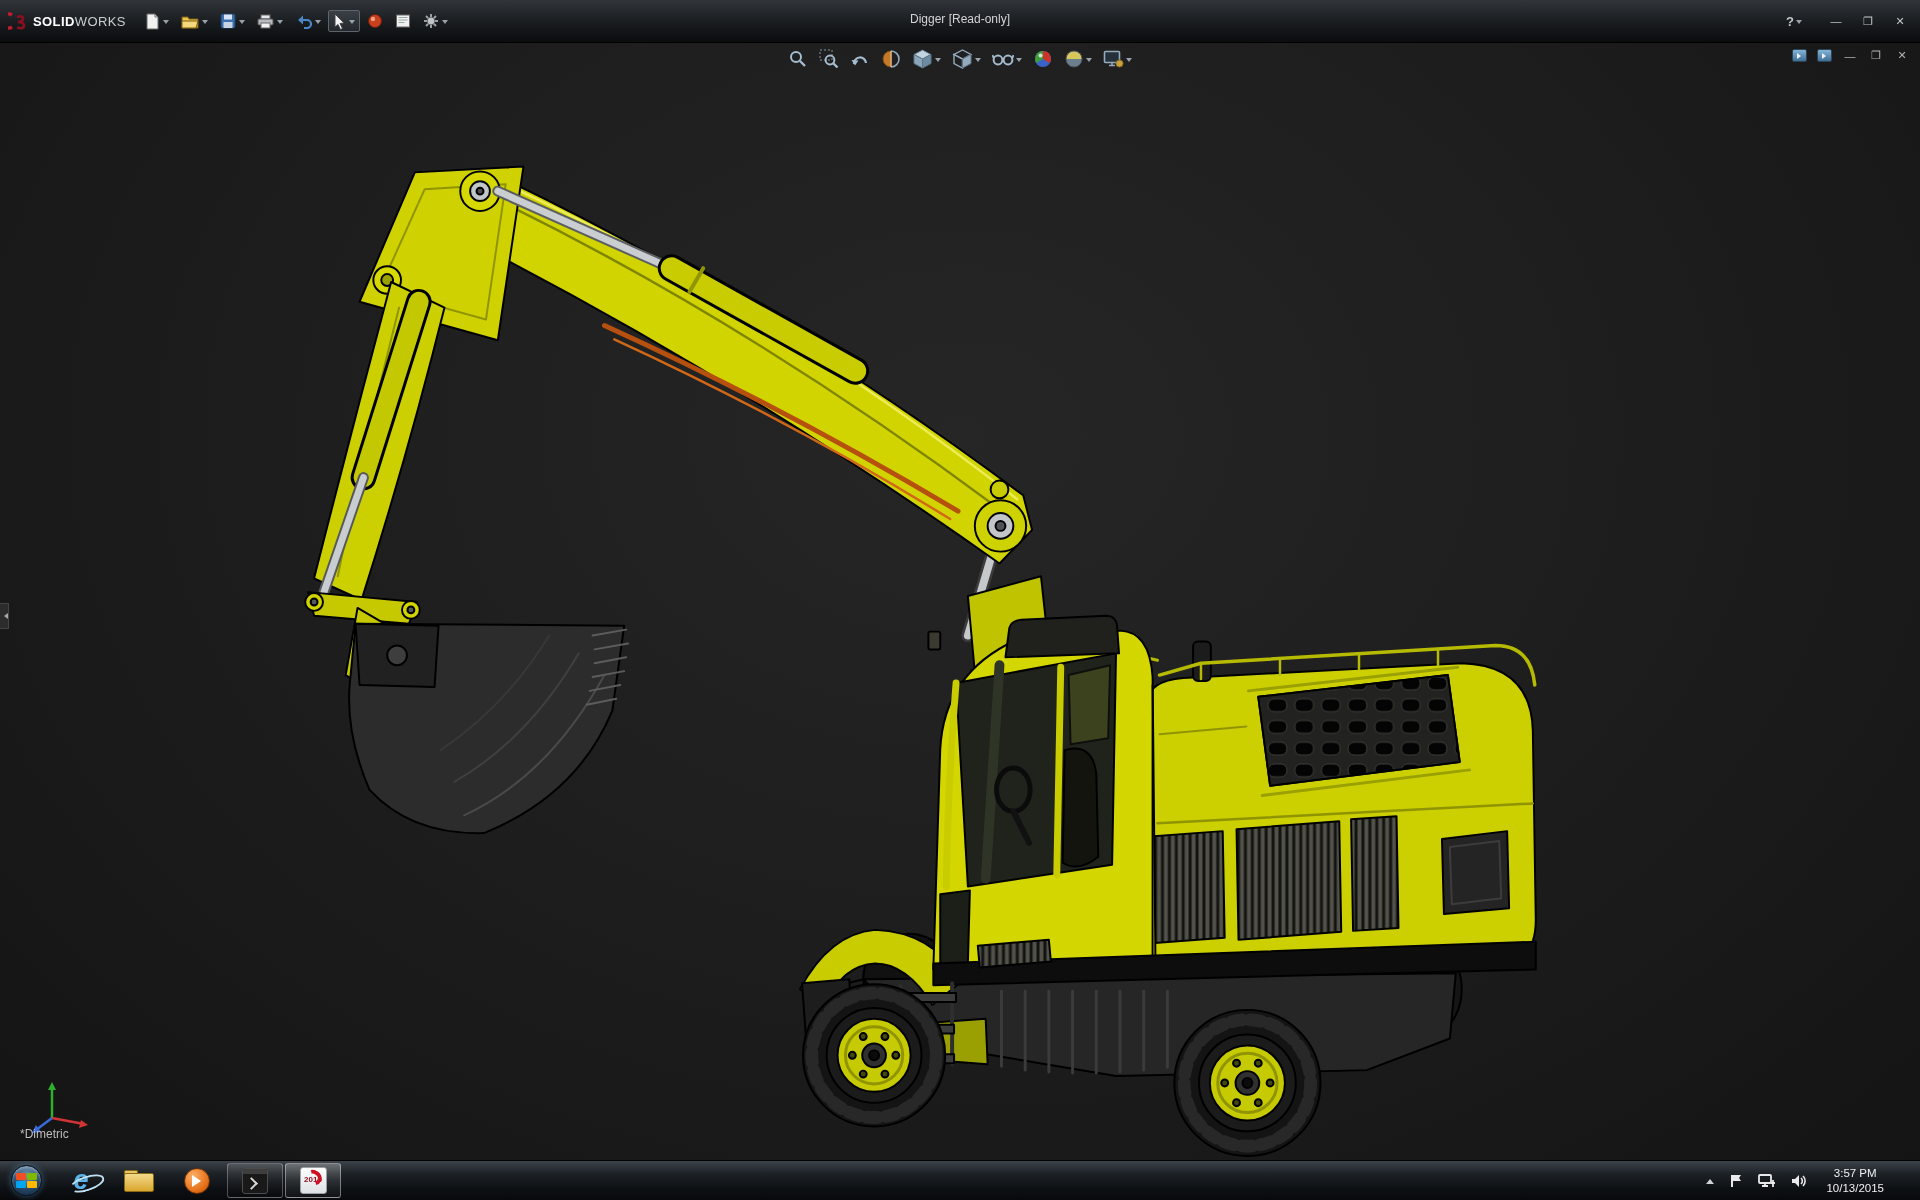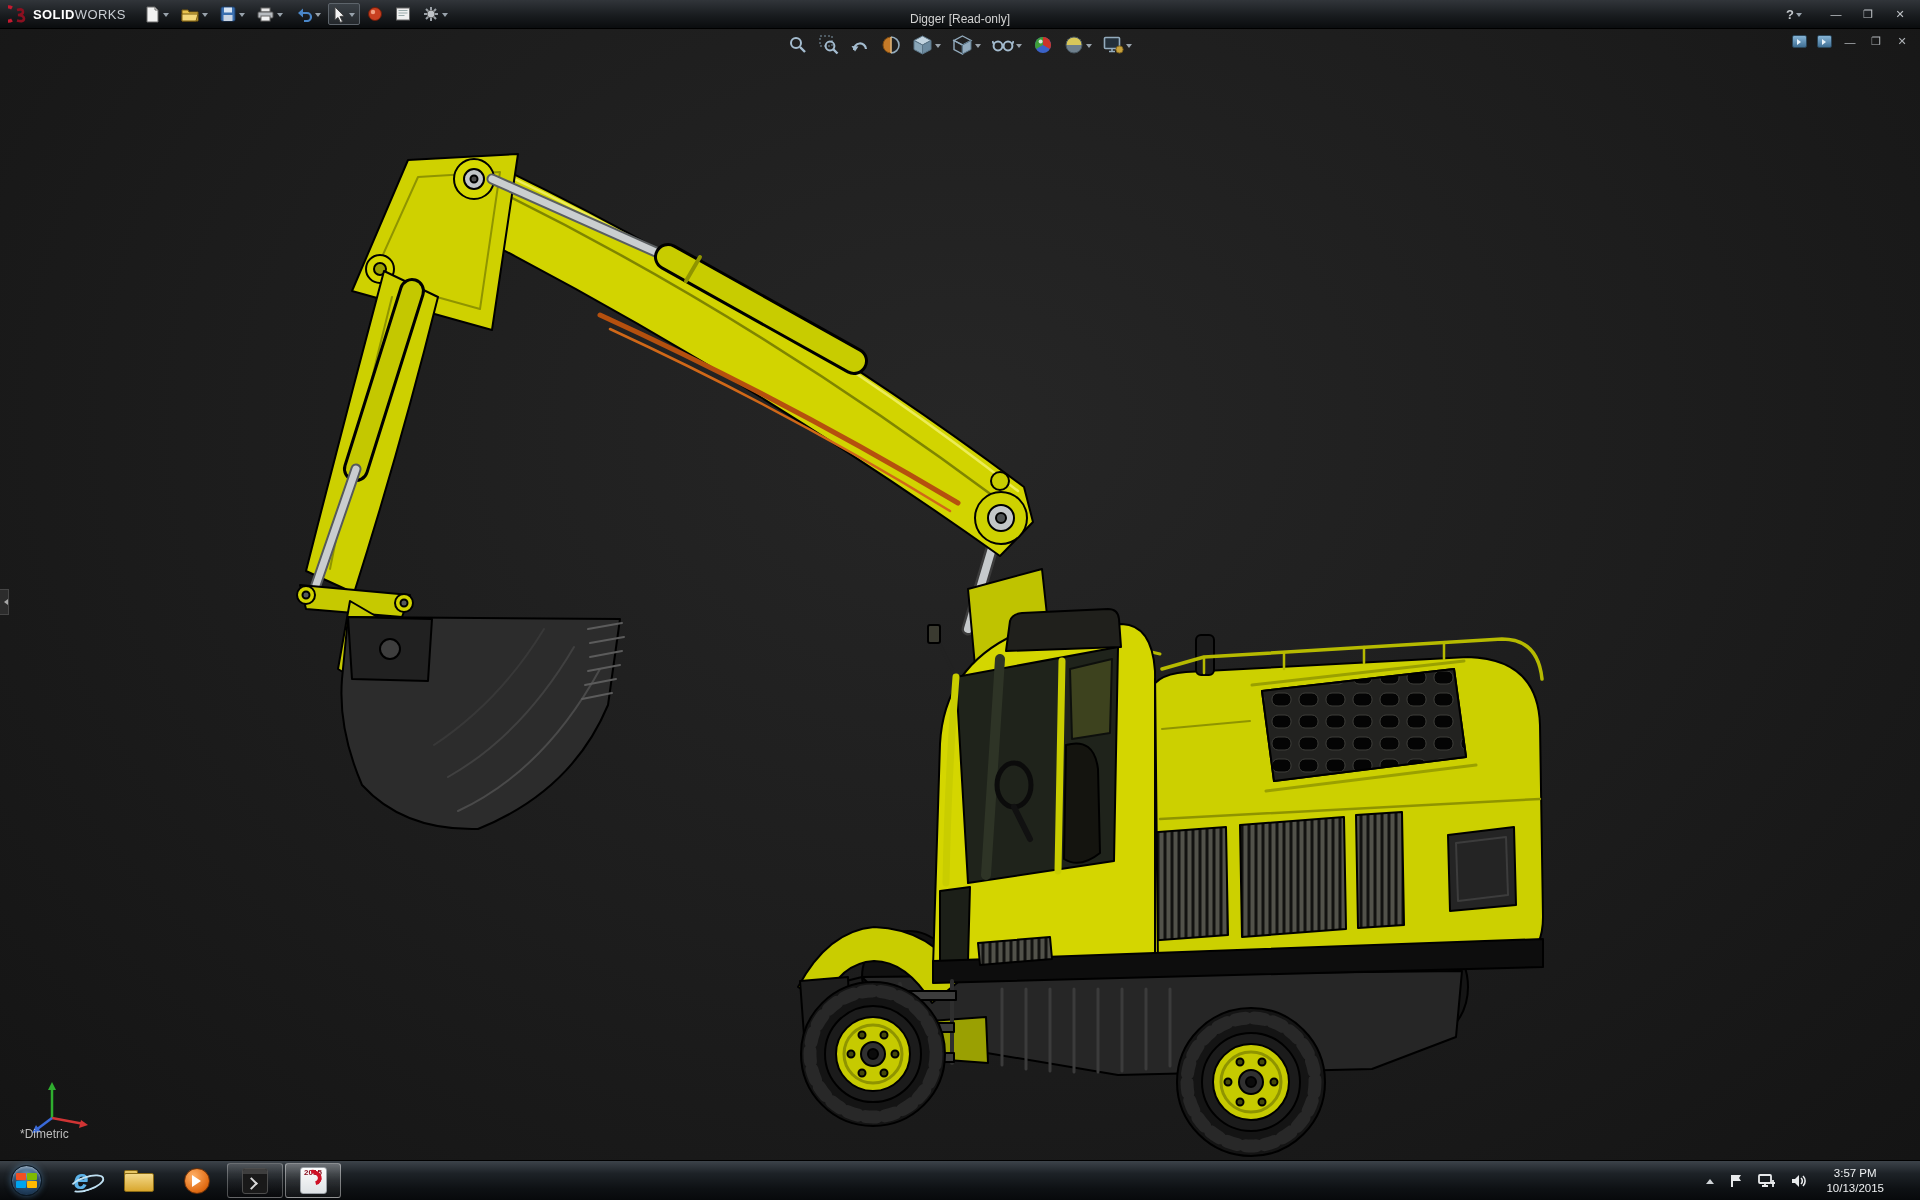--- a/index.html
+++ b/index.html
@@ -1,20 +1,20 @@
 <!DOCTYPE html>
 <html><head>
 <meta charset="utf-8">
 <style>
 *{margin:0;padding:0;box-sizing:border-box}
 html,body{width:1920px;height:1200px;overflow:hidden;background:#000;font-family:"Liberation Sans",sans-serif}
 .screen{position:relative;width:1920px;height:1200px;display:flex;flex-direction:column}
 
 
-.titlebar{height:29px;background:linear-gradient(#31353a,#191c1f 55%,#0a0c0e);display:flex;align-items:center;padding:8px 8px;gap:6px;border-bottom:1px solid #000;position:relative;z-index:6}
+.titlebar{height:43px;background:linear-gradient(#31353a,#191c1f 55%,#0a0c0e);display:flex;align-items:center;padding:8px 8px;gap:6px;border-bottom:1px solid #000;position:relative;z-index:6}
 .brand{display:flex;align-items:center;gap:5px;margin-right:8px}
 .brand-solid{color:#fff;font-weight:bold;font-size:13px;letter-spacing:.4px}
 .brand-works{color:#c9ced3;font-weight:normal;font-size:13px;letter-spacing:.4px}
 .qat{display:flex;align-items:center;gap:2px}
 .tbtn{height:22px;display:flex;align-items:center;gap:3px;padding:0 4px;border-radius:2px;border:1px solid transparent}
 .tbtn.pressed{border:1px solid #5d646b;background:linear-gradient(#3a4046,#24282c)}
 .dd{width:0;height:0;border:3px solid transparent;border-top:4px solid #98a2ab;margin-top:4px}
 .doc-title{position:absolute;left:50%;top:4px;height:29px;display:flex;align-items:center;transform:translateX(-50%);color:#d2d2d2;font-size:12px}
 .win-ctl{margin-left:auto;display:flex;align-items:center;gap:8px}
 .wbtn{min-width:24px;height:18px;display:flex;align-items:center;justify-content:center;color:#bfc3c7;font-size:11px}
@@ -46,21 +46,21 @@
 .ie-e{color:#5cb2e8;font-size:27px;font-weight:bold;font-style:italic;line-height:1;position:relative}
 .ie-e::after{content:"";position:absolute;left:-4px;top:9px;width:32px;height:11px;border:2px solid #bfe0f2;border-radius:50%;transform:rotate(-18deg);border-left-color:transparent}
 .folder{position:relative;width:30px;height:22px}
 .folder .back{position:absolute;inset:0;top:3px;background:linear-gradient(#f3d98a,#d9a72e);border:1px solid #8a6a14;border-radius:2px}
 .folder .tab{position:absolute;left:0;top:0;width:14px;height:6px;background:#e8c765;border:1px solid #8a6a14;border-bottom:none;border-radius:2px 2px 0 0}
 .media{width:26px;height:26px;border-radius:50%;background:radial-gradient(circle at 35% 30%,#ffb066,#e06a12 70%,#9c4408);border:1px solid #6e3006;display:flex;align-items:center;justify-content:center}
 .media i{width:0;height:0;border:6px solid transparent;border-left:9px solid #fff;margin-left:4px}
 .console-ico{width:26px;height:26px;border-radius:3px;background:#191919;border:1px solid #4c4c4c;position:relative}
 .console-ico::before{content:"";position:absolute;left:0;right:0;top:0;height:5px;background:#3e3e3e;border-radius:2px 2px 0 0}
 .console-ico::after{content:"";position:absolute;left:4px;top:10px;width:7px;height:7px;border-left:2px solid #d8d8d8;border-bottom:2px solid #d8d8d8;transform:rotate(-135deg)}
-.sw-ico{width:27px;height:27px;border-radius:3px;background:linear-gradient(#fdfdfd,#dfe3e6);border:1px solid #9aa0a6;position:relative;display:flex;align-items:flex-start;justify-content:center}
+.sw-ico{width:27px;height:27px;border-radius:3px;background:linear-gradient(#fdfdfd,#dfe3e6);border:1px solid #9aa0a6;position:relative;display:flex;align-items:center;justify-content:center}
 .sw-swirl{position:absolute;left:4px;top:2px;width:17px;height:15px;border:4px solid #cf1126;border-radius:50%;border-bottom-color:transparent;border-left-color:transparent;transform:rotate(30deg)}
 .sw-year{font-size:8px;font-weight:bold;color:#8a1020;line-height:1.2;padding-bottom:1px}
 .tray{margin-left:auto;display:flex;align-items:center;gap:14px;padding:0 4px}
 .tray-chev{width:0;height:0;border:4px solid transparent;border-bottom:5px solid #cfd3d7;margin-bottom:3px}
 .clock{color:#eef0f2;font-size:11.5px;text-align:center;line-height:1.3;padding:0 6px}
 .show-desktop{width:12px;border-left:1px solid #000;background:linear-gradient(rgba(255,255,255,.12),rgba(255,255,255,.02));box-shadow:inset 1px 0 0 rgba(255,255,255,.18)}
 svg{display:block}
 </style>
 </head>
 <body>

